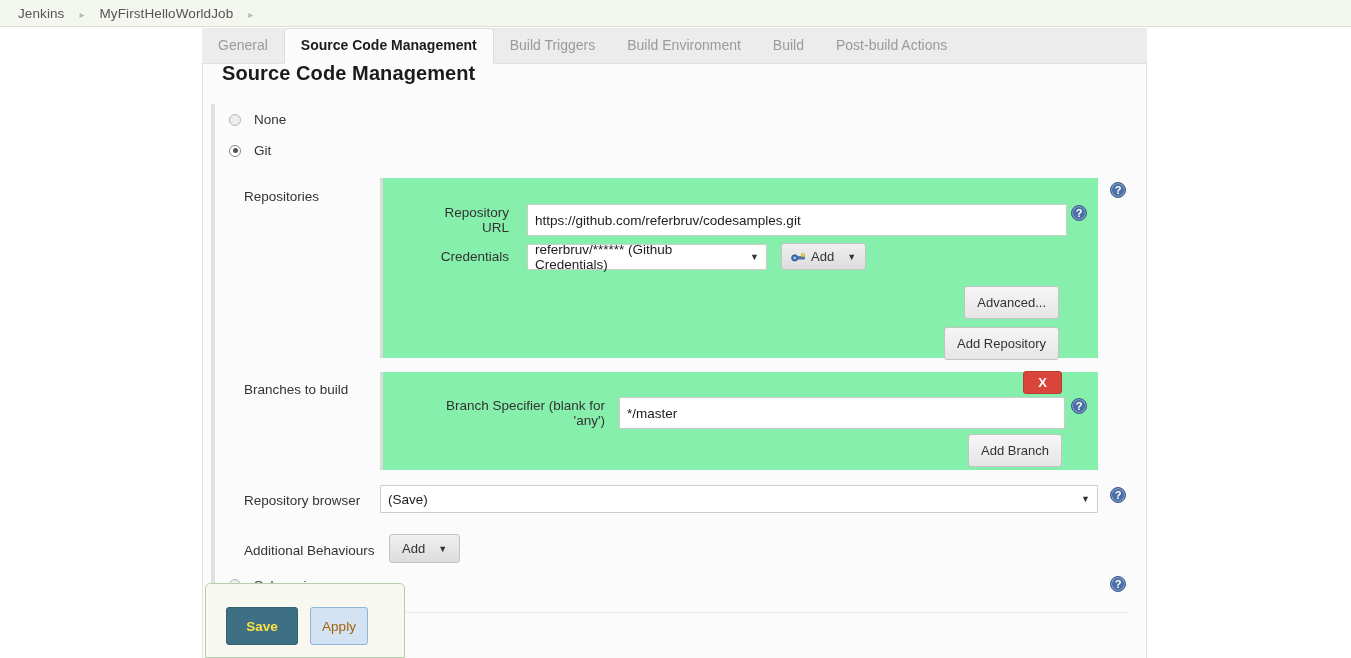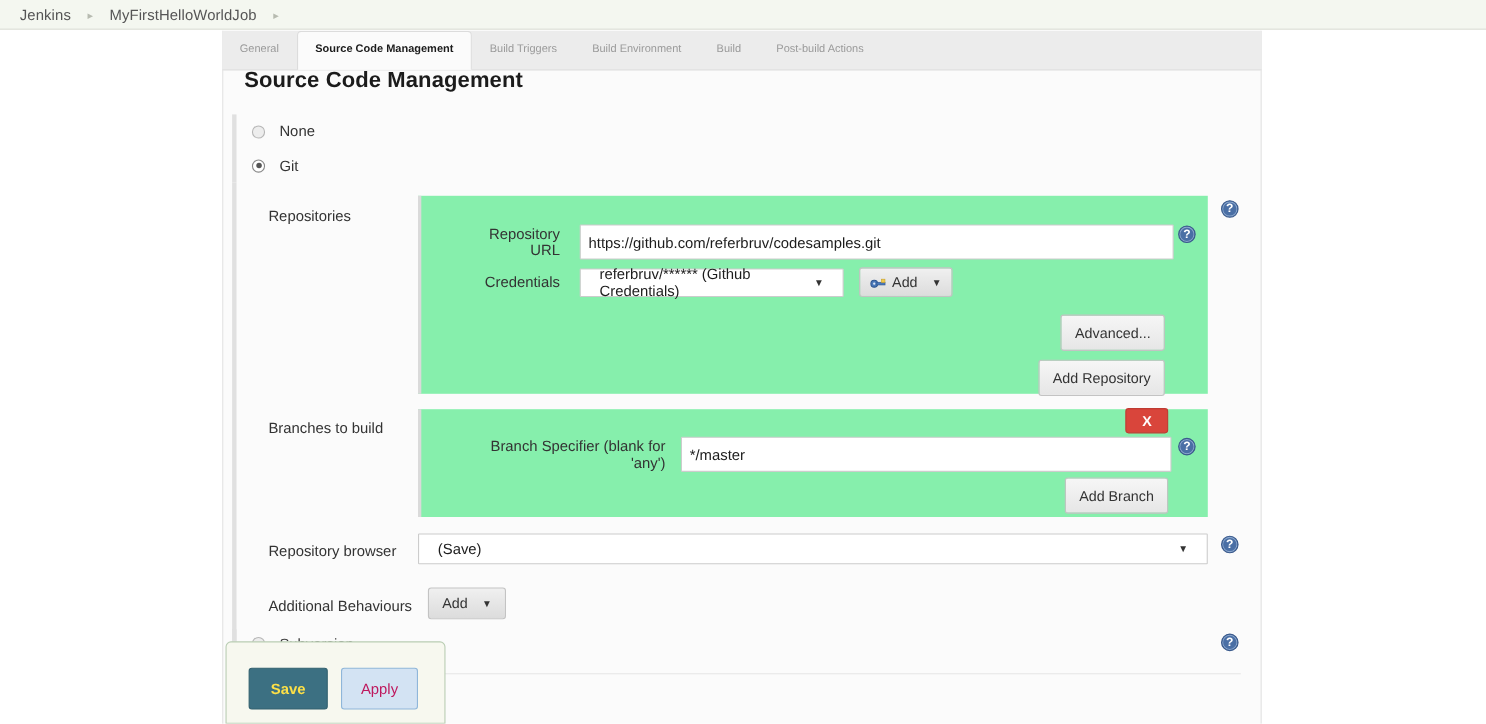--- a/index.html
+++ b/index.html
@@ -48,21 +48,21 @@
 
   
   .tabbar {
     position: absolute; left: 202px; top: 28px;
     width: 945px; height: 36px;
     background: #ececec;
     border-bottom: 1px solid #e0e0e0;
     display: flex; align-items: flex-end;
   }
   .tab {
-    font-size: 10px; color: #9a9a9a;
+    font-size: 14px; color: #9a9a9a;
     padding: 9px 16px 10px 16px;
     line-height: 16px; cursor: pointer; white-space: nowrap;
   }
   .tab.active {
     background: #fbfbfb; color: #1c1c1c; font-weight: bold;
     border: 1px solid #dcdcdc; border-bottom: 1px solid #fbfbfb;
     border-top-left-radius: 4px; border-top-right-radius: 4px;
     margin-bottom: -1px; padding: 8px 16px 10px 16px;
   }
 
@@ -113,21 +113,21 @@
     font-family: "Liberation Sans", sans-serif;
     font-size: 13.5px; color: #1c1c1c;
     border: 1px solid #ccc; background: #fff;
     padding: 4px 7px; height: 32px; outline: none;
     border-radius: 1px;
   }
   select.sel, .fakeselect {
     font-family: "Liberation Sans", sans-serif;
     font-size: 13.5px; color: #1c1c1c;
     border: 1px solid #ccc; background: #fff;
-    height: 26px; padding: 0 17px; outline: none;
+    height: 26px; padding: 0 7px; outline: none;
     border-radius: 1px; display: flex; align-items: center;
     justify-content: space-between; cursor: pointer;
   }
   .caret { font-size: 9px; color: #333; margin-left: 8px; }
 
   .btn {
     font-family: "Liberation Sans", sans-serif;
     font-size: 13px; color: #333;
     background: linear-gradient(#f6f6f6, #e6e6e6);
     border: 1px solid #c3c3c3; border-radius: 3px;
@@ -167,23 +167,23 @@
   .btn-save {
     position: absolute; left: 20px; top: 23px;
     width: 72px; height: 38px;
     background: #3c7082; border: 1px solid #33616f; border-radius: 3px;
     color: #fde047; font-size: 13.5px; font-weight: bold;
     display: flex; align-items: center; justify-content: center;
     cursor: pointer; font-family: "Liberation Sans", sans-serif;
   }
   .btn-apply {
     position: absolute; left: 104px; top: 23px;
-    width: 70px; height: 38px;
+    width: 58px; height: 38px;
     background: #d3e3f3; border: 1px solid #8fb6d9; border-radius: 3px;
-    color: #be185d; font-size: 13.5px;
+    color: #a16207; font-size: 13.5px;
     display: flex; align-items: center; justify-content: center;
     cursor: pointer; font-family: "Liberation Sans", sans-serif;
   }
   .ghost-text {
     position: absolute; left: 222px; top: 620px;
     font-size: 20px; font-weight: bold; color: #d6ddd2;
     z-index: 5; white-space: nowrap;
   }
   .hr-light {
     position: absolute; left: 222px; top: 612px; width: 906px;

